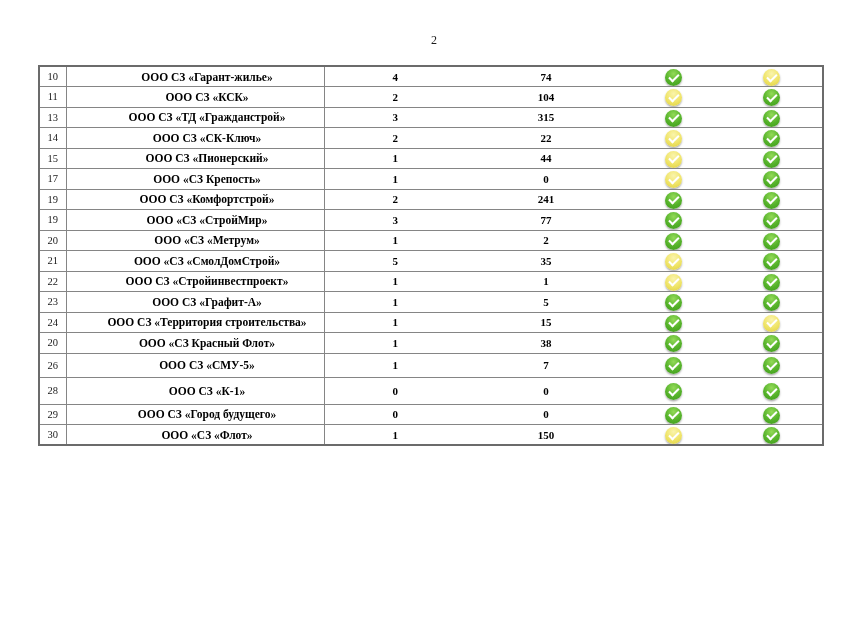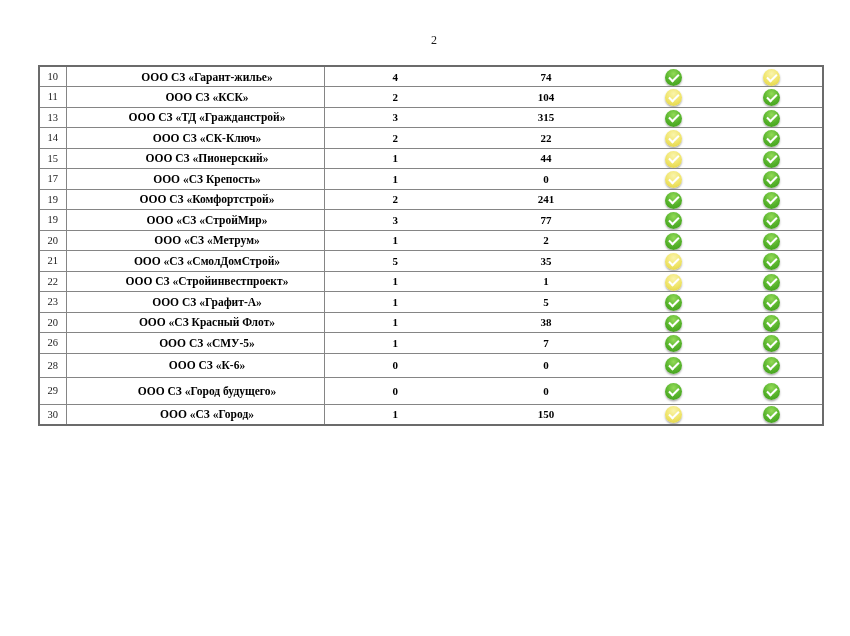--- a/index.html
+++ b/index.html
@@ -253,20 +253,32 @@
       <td class="c-val v1">1</td>
       <td class="c-val v2">5</td>
       <td class="c-status s1">
         <span class="check green"></span>
       </td>
       <td class="c-status s2">
         <span class="check green"></span>
       </td>
     </tr>
         <tr>
+      <td class="c-num">24</td>
+      <td class="c-name">ООО СЗ «Территория строительства»</td>
+      <td class="c-val v1">1</td>
+      <td class="c-val v2">15</td>
+      <td class="c-status s1">
+        <span class="check green"></span>
+      </td>
+      <td class="c-status s2">
+        <span class="check yellow"></span>
+      </td>
+    </tr>
+        <tr>
       <td class="c-num">20</td>
       <td class="c-name">ООО «СЗ Красный Флот»</td>
       <td class="c-val v1">1</td>
       <td class="c-val v2">38</td>
       <td class="c-status s1">
         <span class="check green"></span>
       </td>
       <td class="c-status s2">
         <span class="check green"></span>
       </td>
@@ -278,21 +290,21 @@
       <td class="c-val v2">7</td>
       <td class="c-status s1">
         <span class="check green"></span>
       </td>
       <td class="c-status s2">
         <span class="check green"></span>
       </td>
     </tr>
         <tr>
       <td class="c-num">28</td>
-      <td class="c-name">ООО СЗ «К-6»</td>
+      <td class="c-name">ООО СЗ «К-1»</td>
       <td class="c-val v1">0</td>
       <td class="c-val v2">0</td>
       <td class="c-status s1">
         <span class="check green"></span>
       </td>
       <td class="c-status s2">
         <span class="check green"></span>
       </td>
     </tr>
         <tr>
@@ -302,21 +314,21 @@
       <td class="c-val v2">0</td>
       <td class="c-status s1">
         <span class="check green"></span>
       </td>
       <td class="c-status s2">
         <span class="check green"></span>
       </td>
     </tr>
         <tr>
       <td class="c-num">30</td>
-      <td class="c-name">ООО «СЗ «Город»</td>
+      <td class="c-name">ООО «СЗ «Флот»</td>
       <td class="c-val v1">1</td>
       <td class="c-val v2">150</td>
       <td class="c-status s1">
         <span class="check yellow"></span>
       </td>
       <td class="c-status s2">
         <span class="check green"></span>
       </td>
     </tr>
       </tbody>

